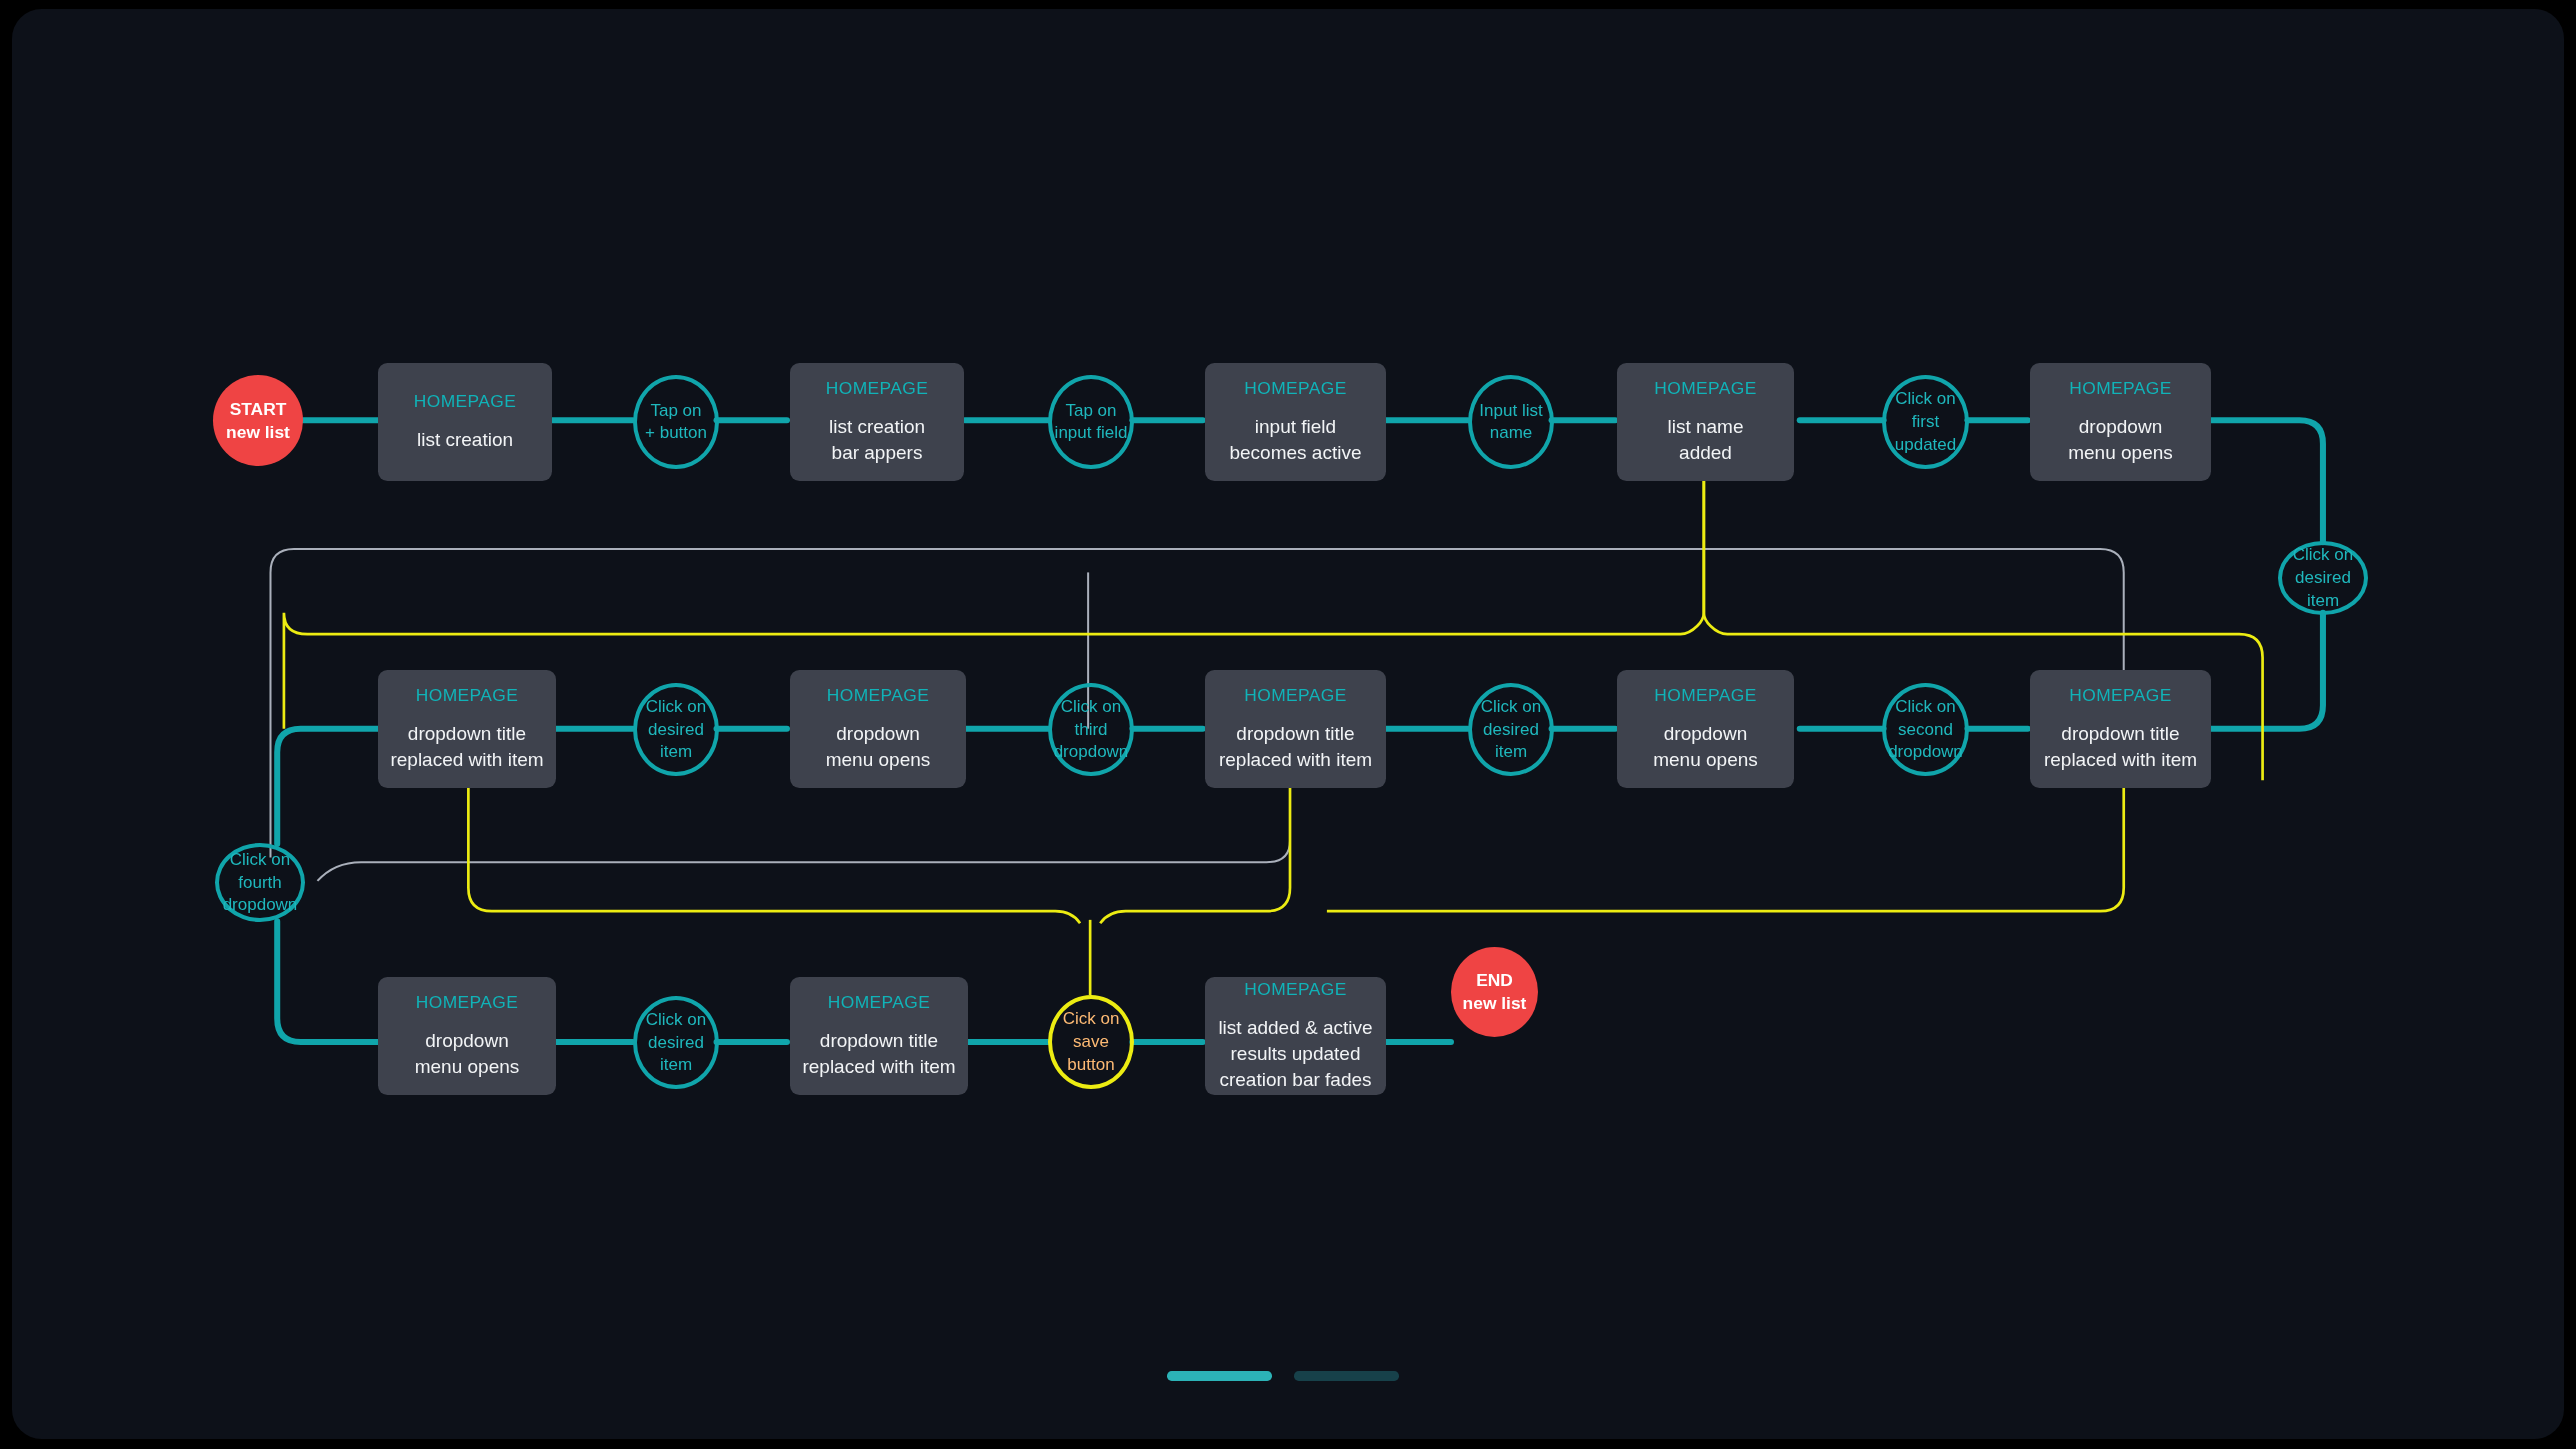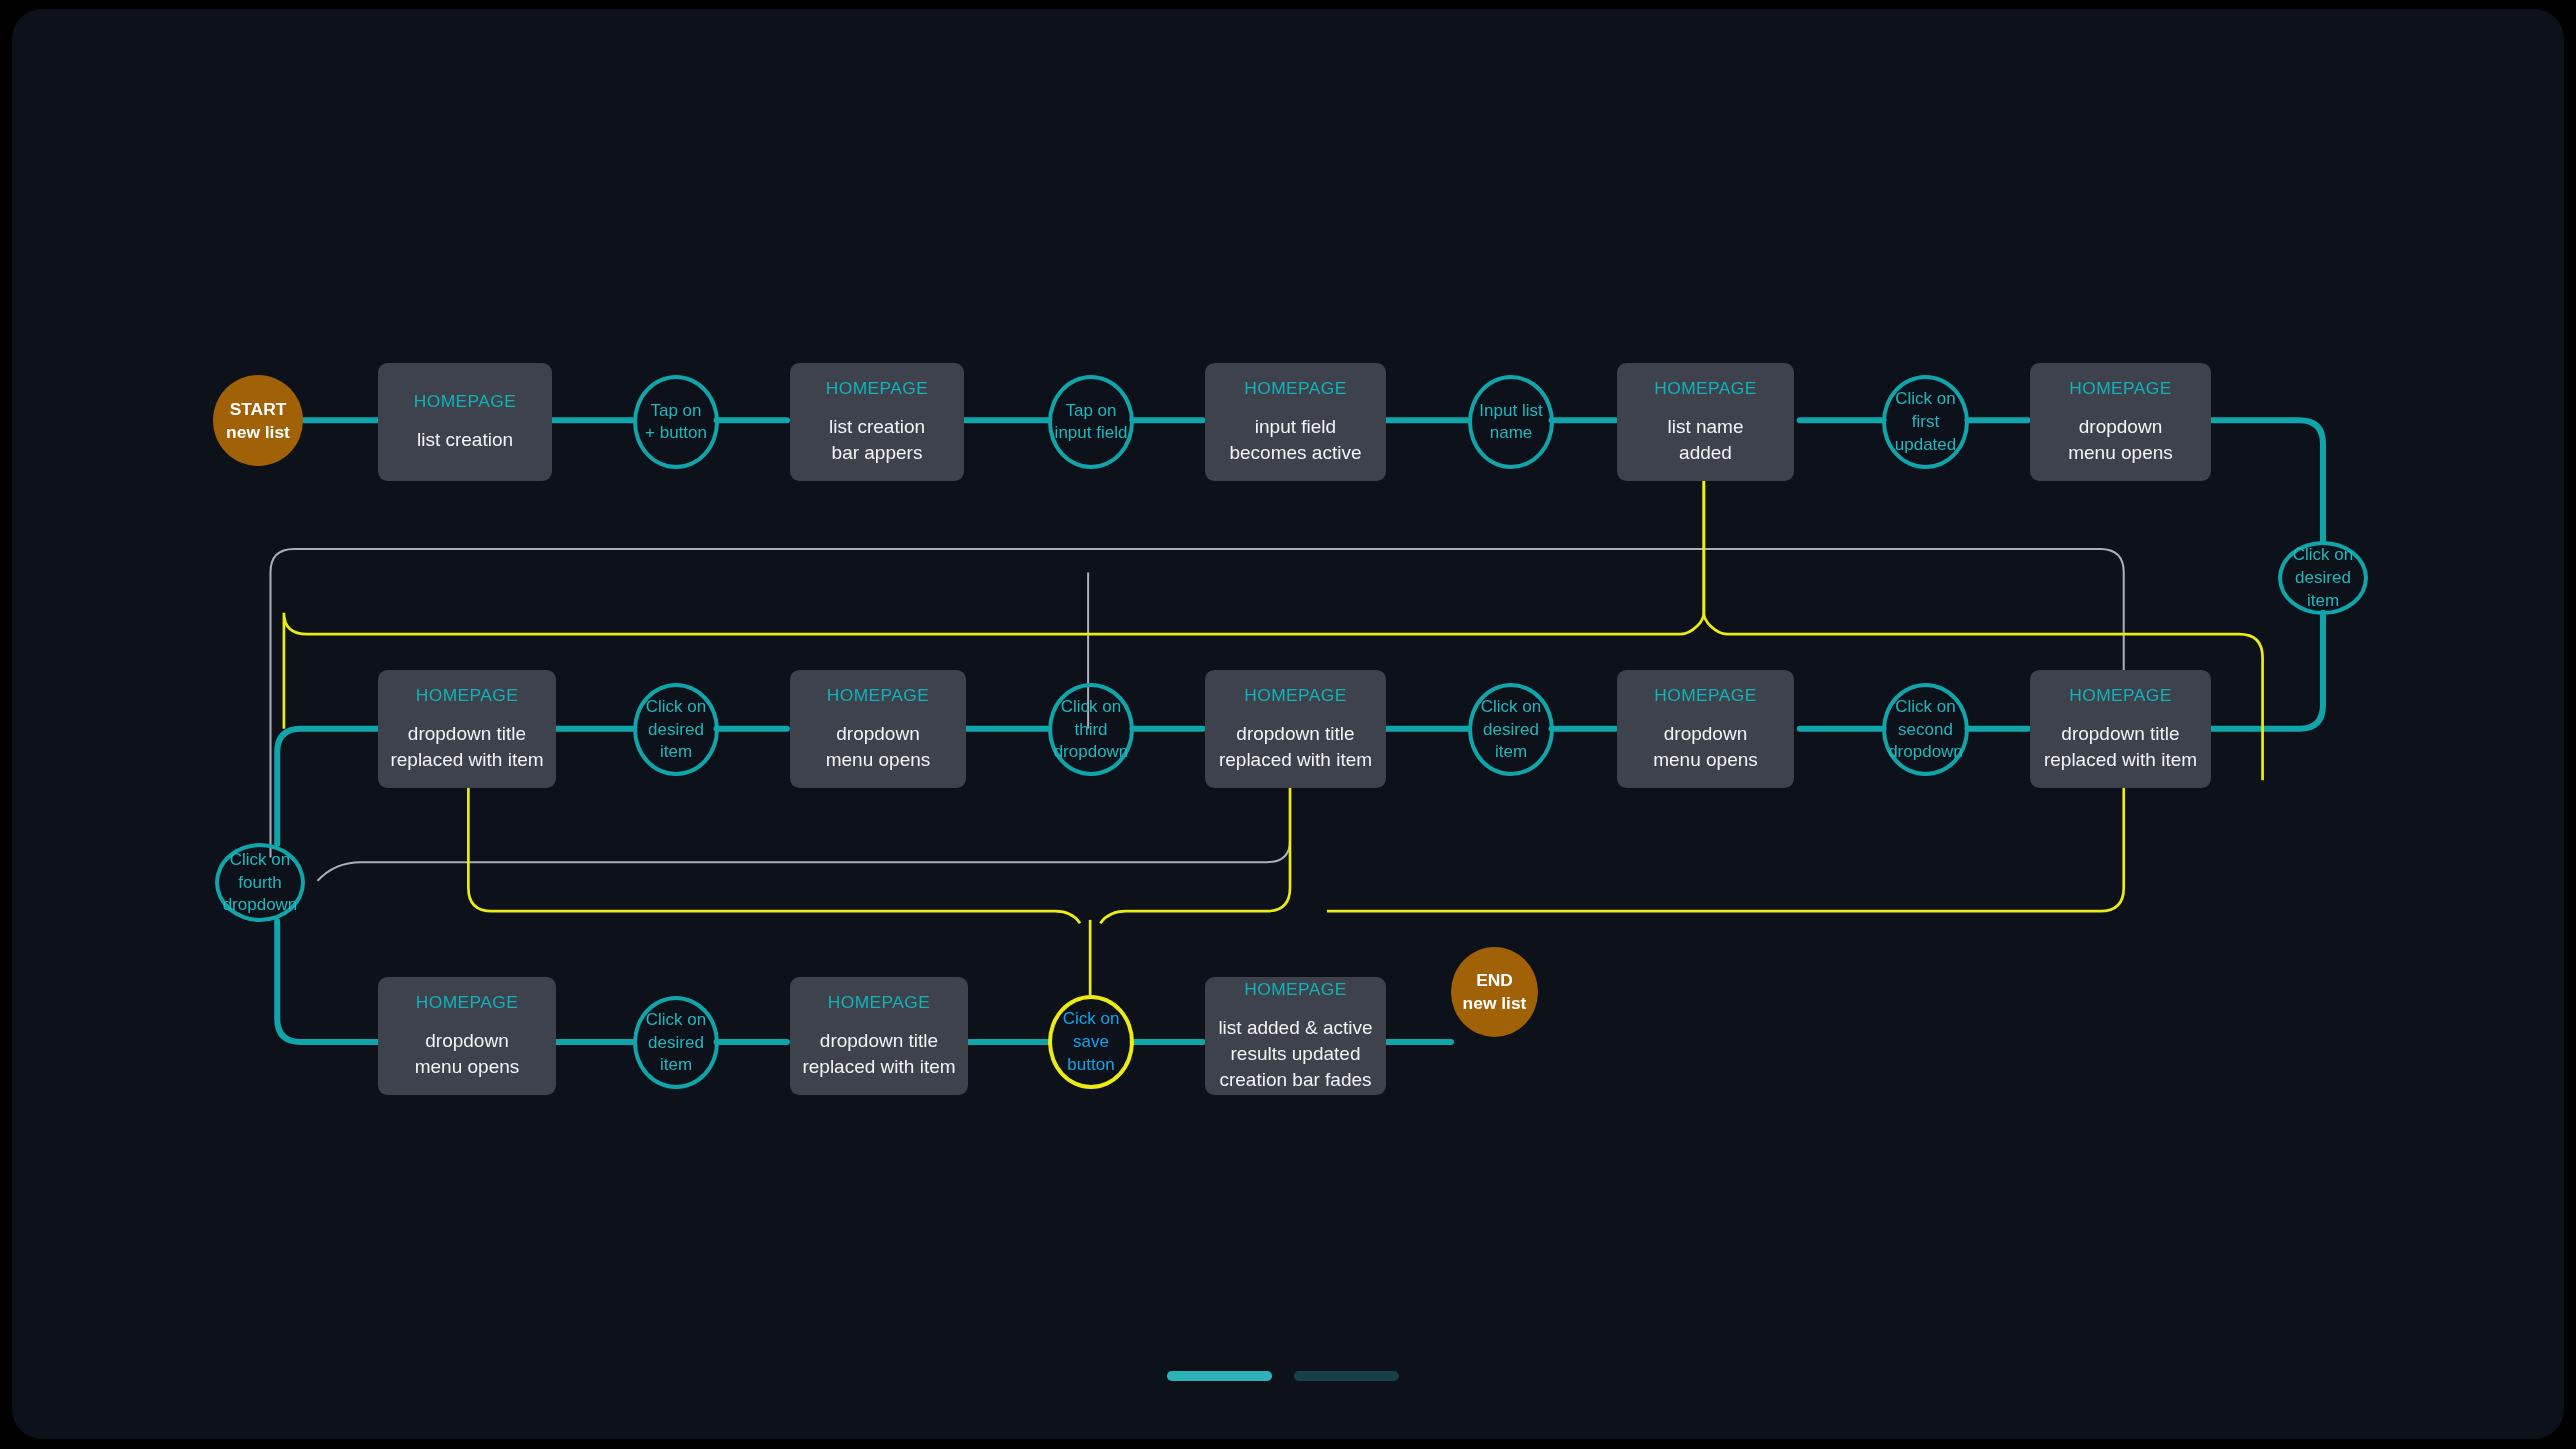--- a/index.html
+++ b/index.html
@@ -73,26 +73,26 @@
     color: #1fb8bd;
     font-size: 17px;
     line-height: 1.33;
     white-space: pre-line;
   }
 
   .action.accent {
     border-color: #ecec12;
   }
   .action.accent .action-label {
-    color: #0ea5e9;
+    color: #fdba74;
   }
 
   
   .terminal {
-    background: #a16207;
+    background: #ef4444;
     border-radius: 50%;
   }
   .terminal .terminal-label {
     color: #ffffff;
     font-size: 17.4px;
     line-height: 1.34;
     font-weight: 600;
     white-space: pre-line;
   }
 

